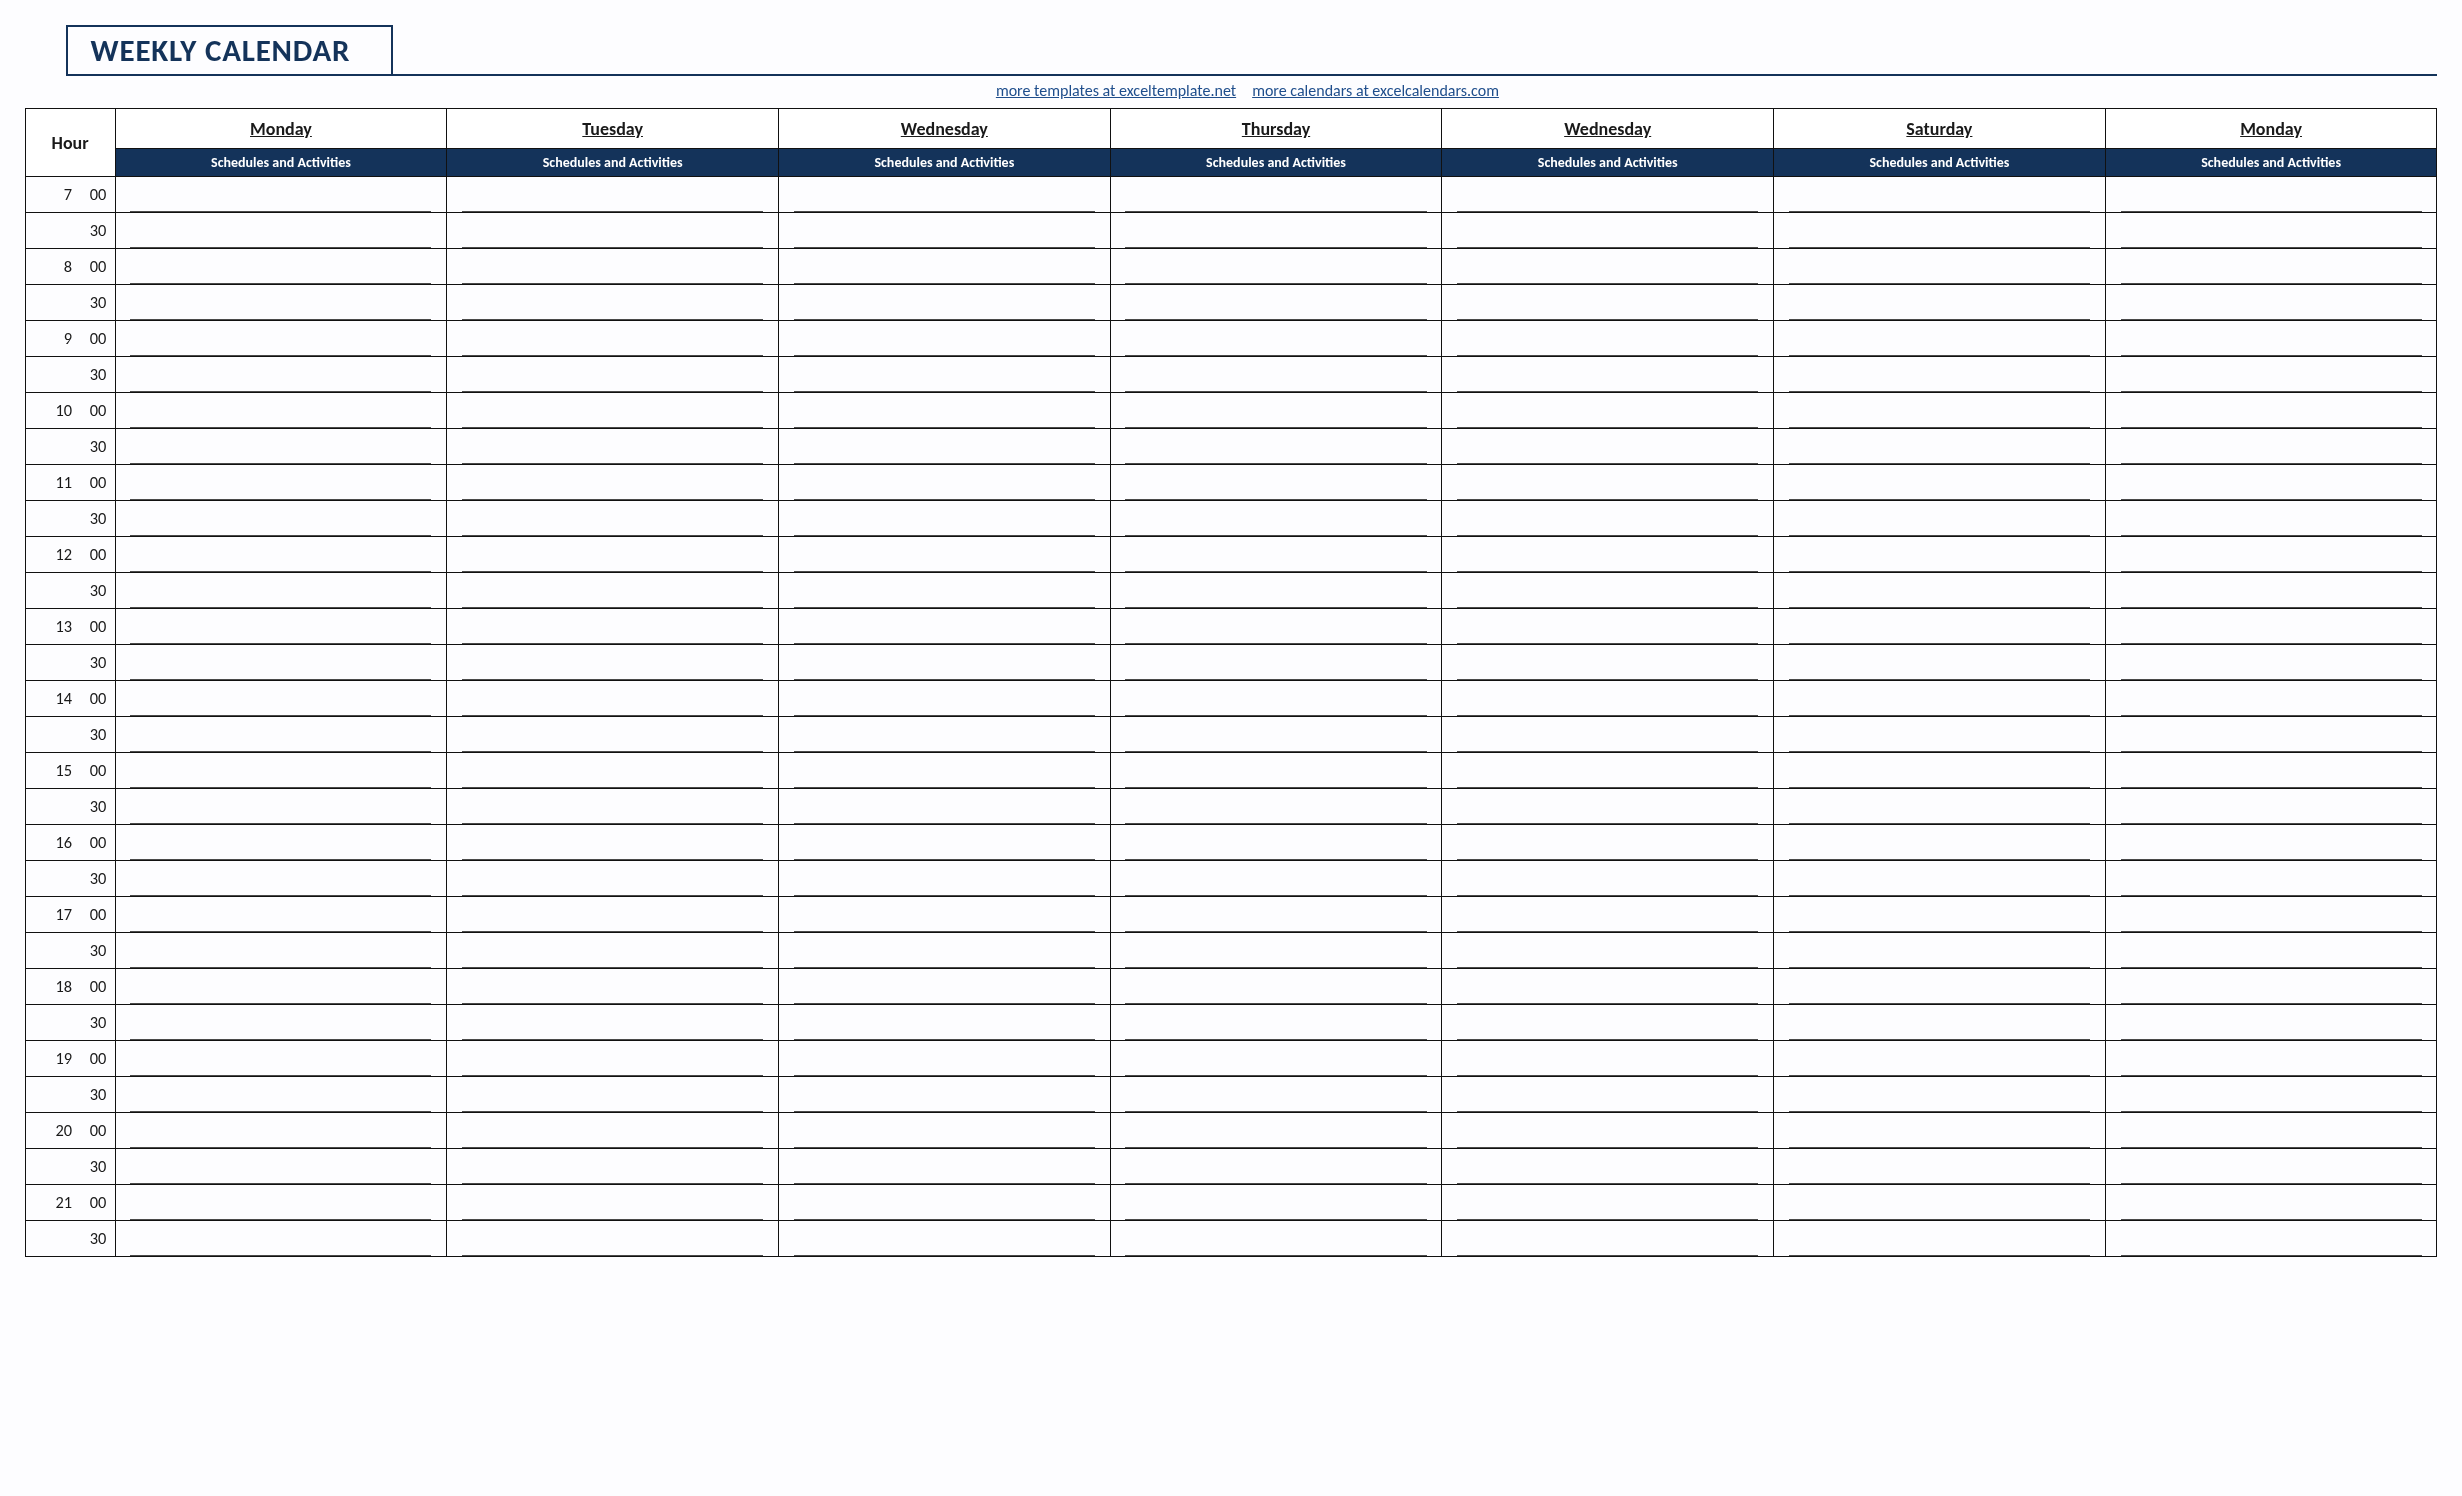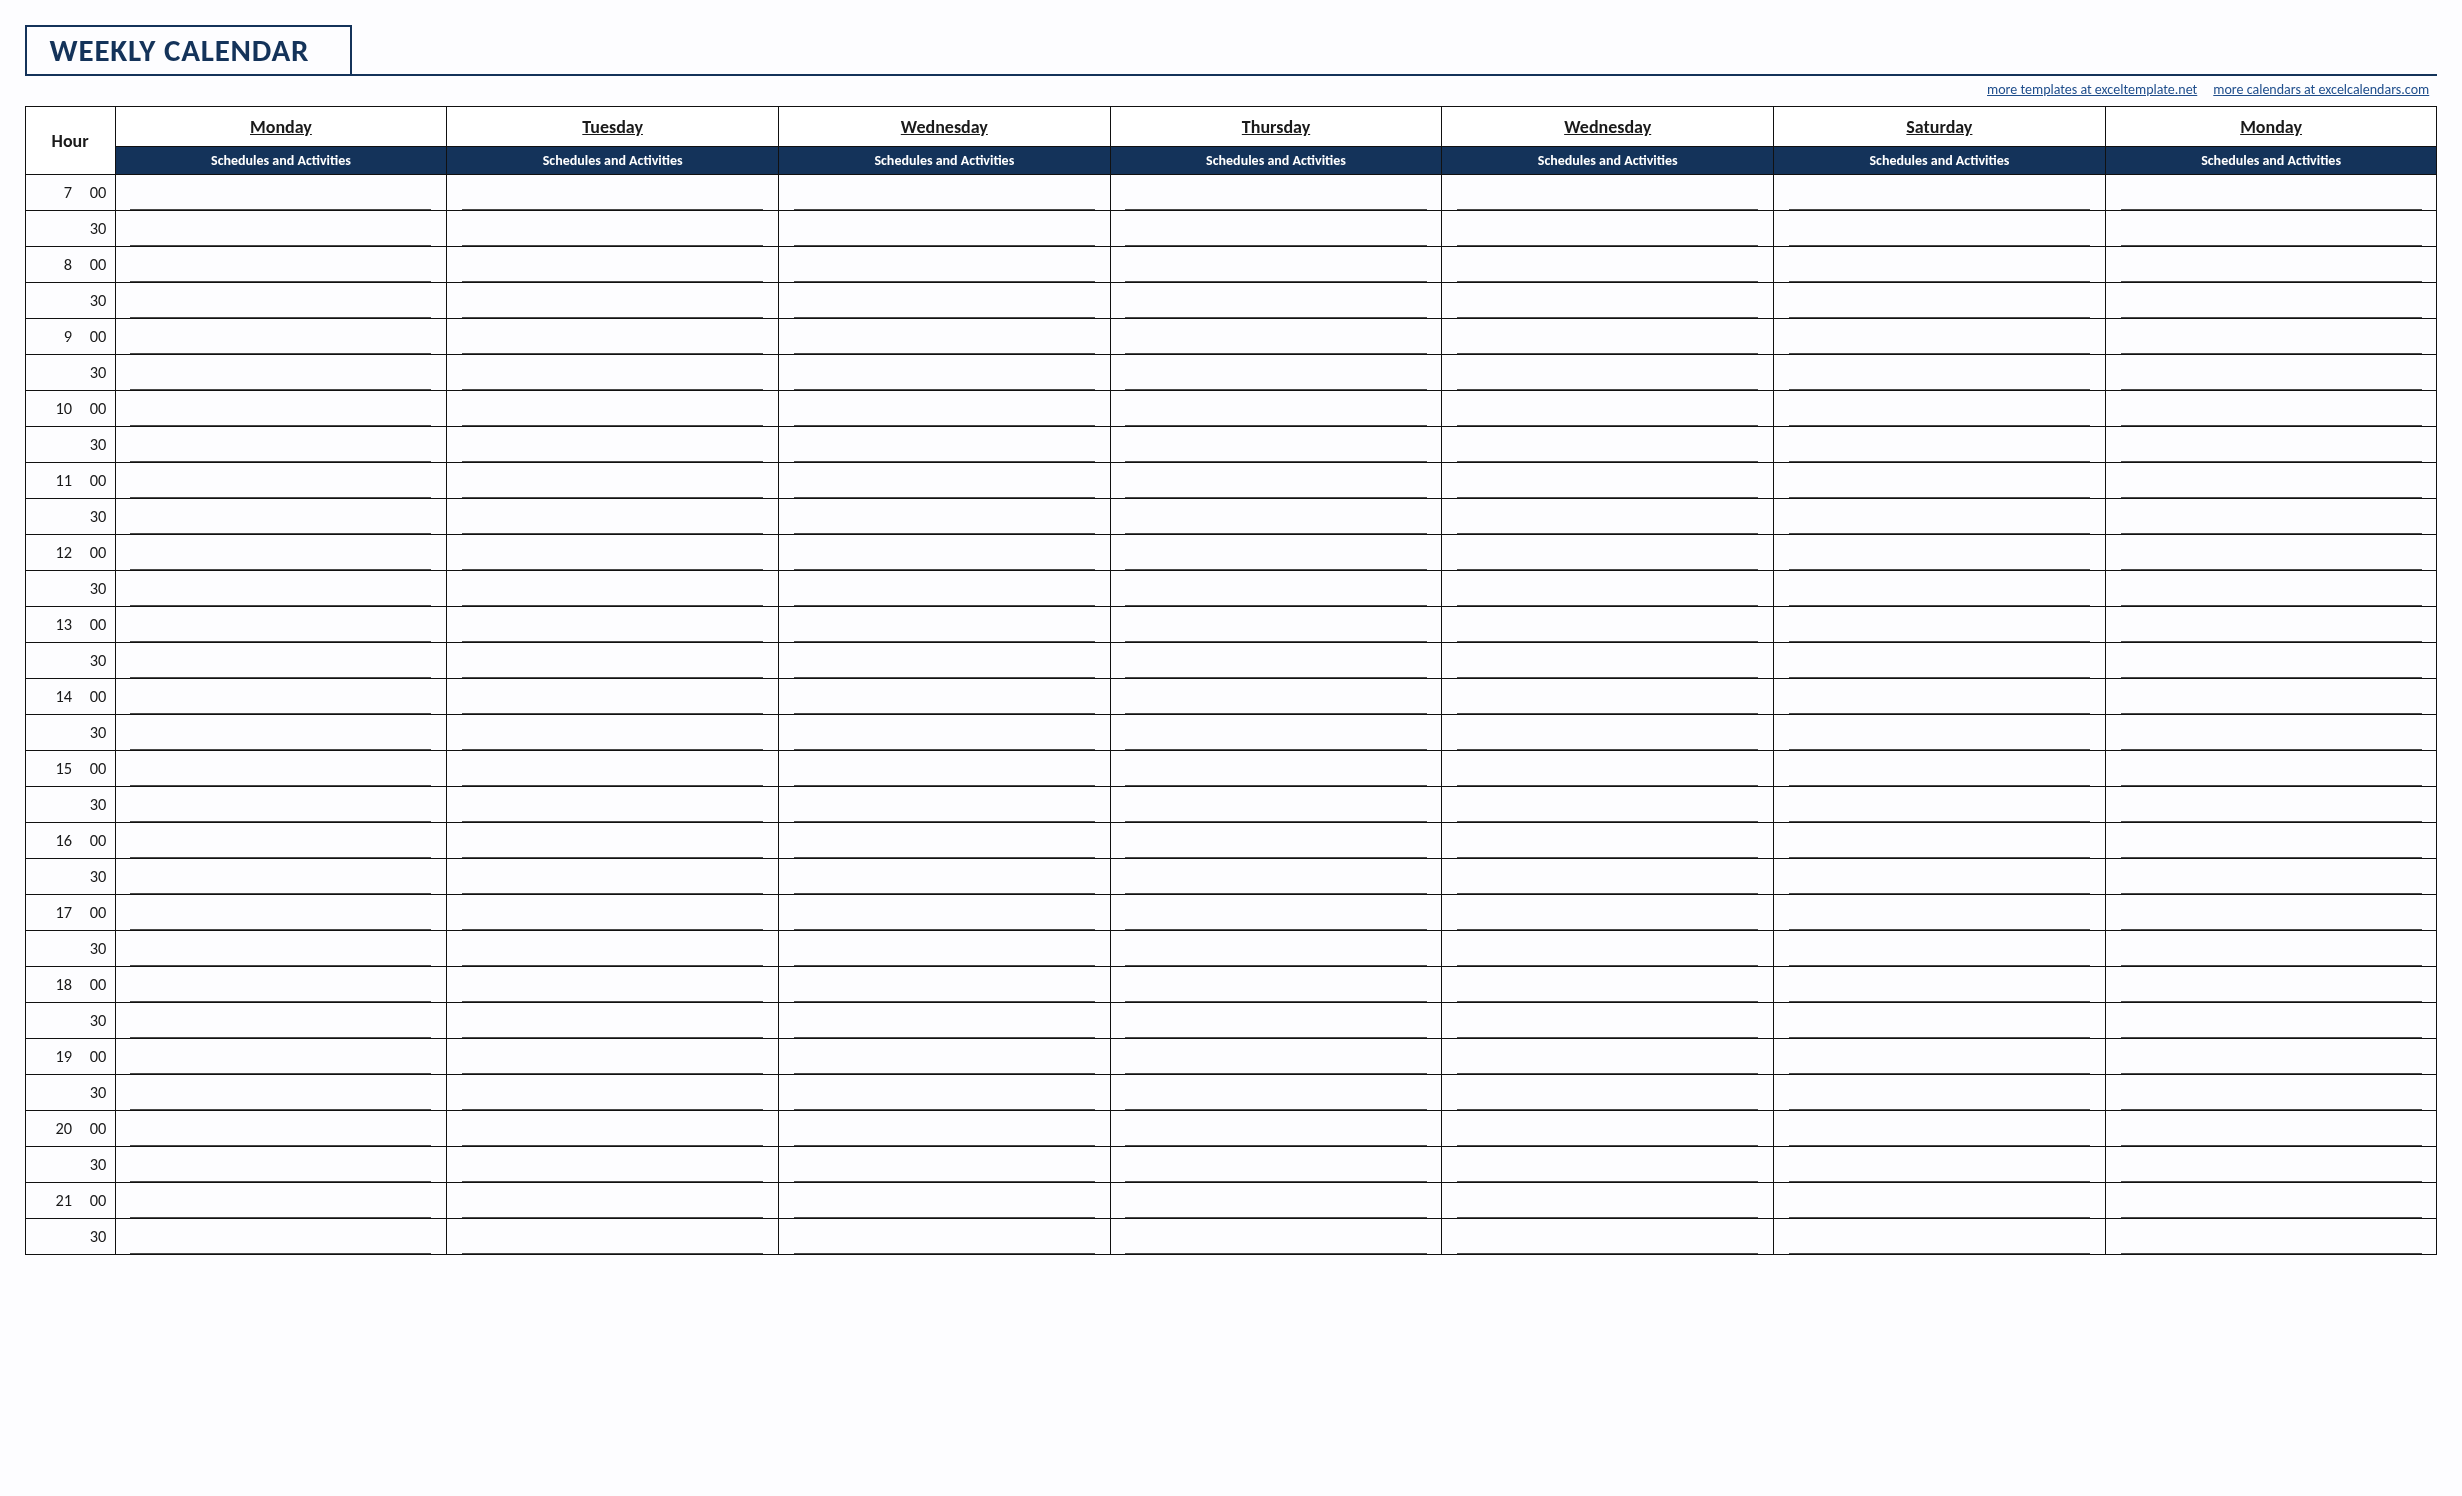--- a/index.html
+++ b/index.html
@@ -7,35 +7,36 @@
     background: #fdfdff;
     font-family: "Calibri", Arial, sans-serif;
     padding: 24.6px;
     color: #1a1a1a;
     width: 2462px;
   }
   .title-wrap {
     border-bottom: 2.5px solid #14335a;
     display: flex;
     align-items: flex-end;
+    margin-left: 41px;
   }
   .title-box {
     border: 2.5px solid #14335a;
     border-bottom: none;
     padding: 4.9px 41px 4.9px 23px;
     font-size: 31px;
     font-weight: 700;
     color: #14335a;
     letter-spacing: 0.8px;
   }
   .links-row {
     display: flex;
-    justify-content: flex-end;
+    justify-content: center;
     padding: 4.9px 8.2px 8.2px 41px;
-    font-size: 14px;
+    font-size: 16px;
     gap: 16px;
   }
   .links-row a {
     color: #1f4e8c;
     text-decoration: underline;
   }
   table.calendar {
     border-collapse: collapse;
     width: 100%;
   }

